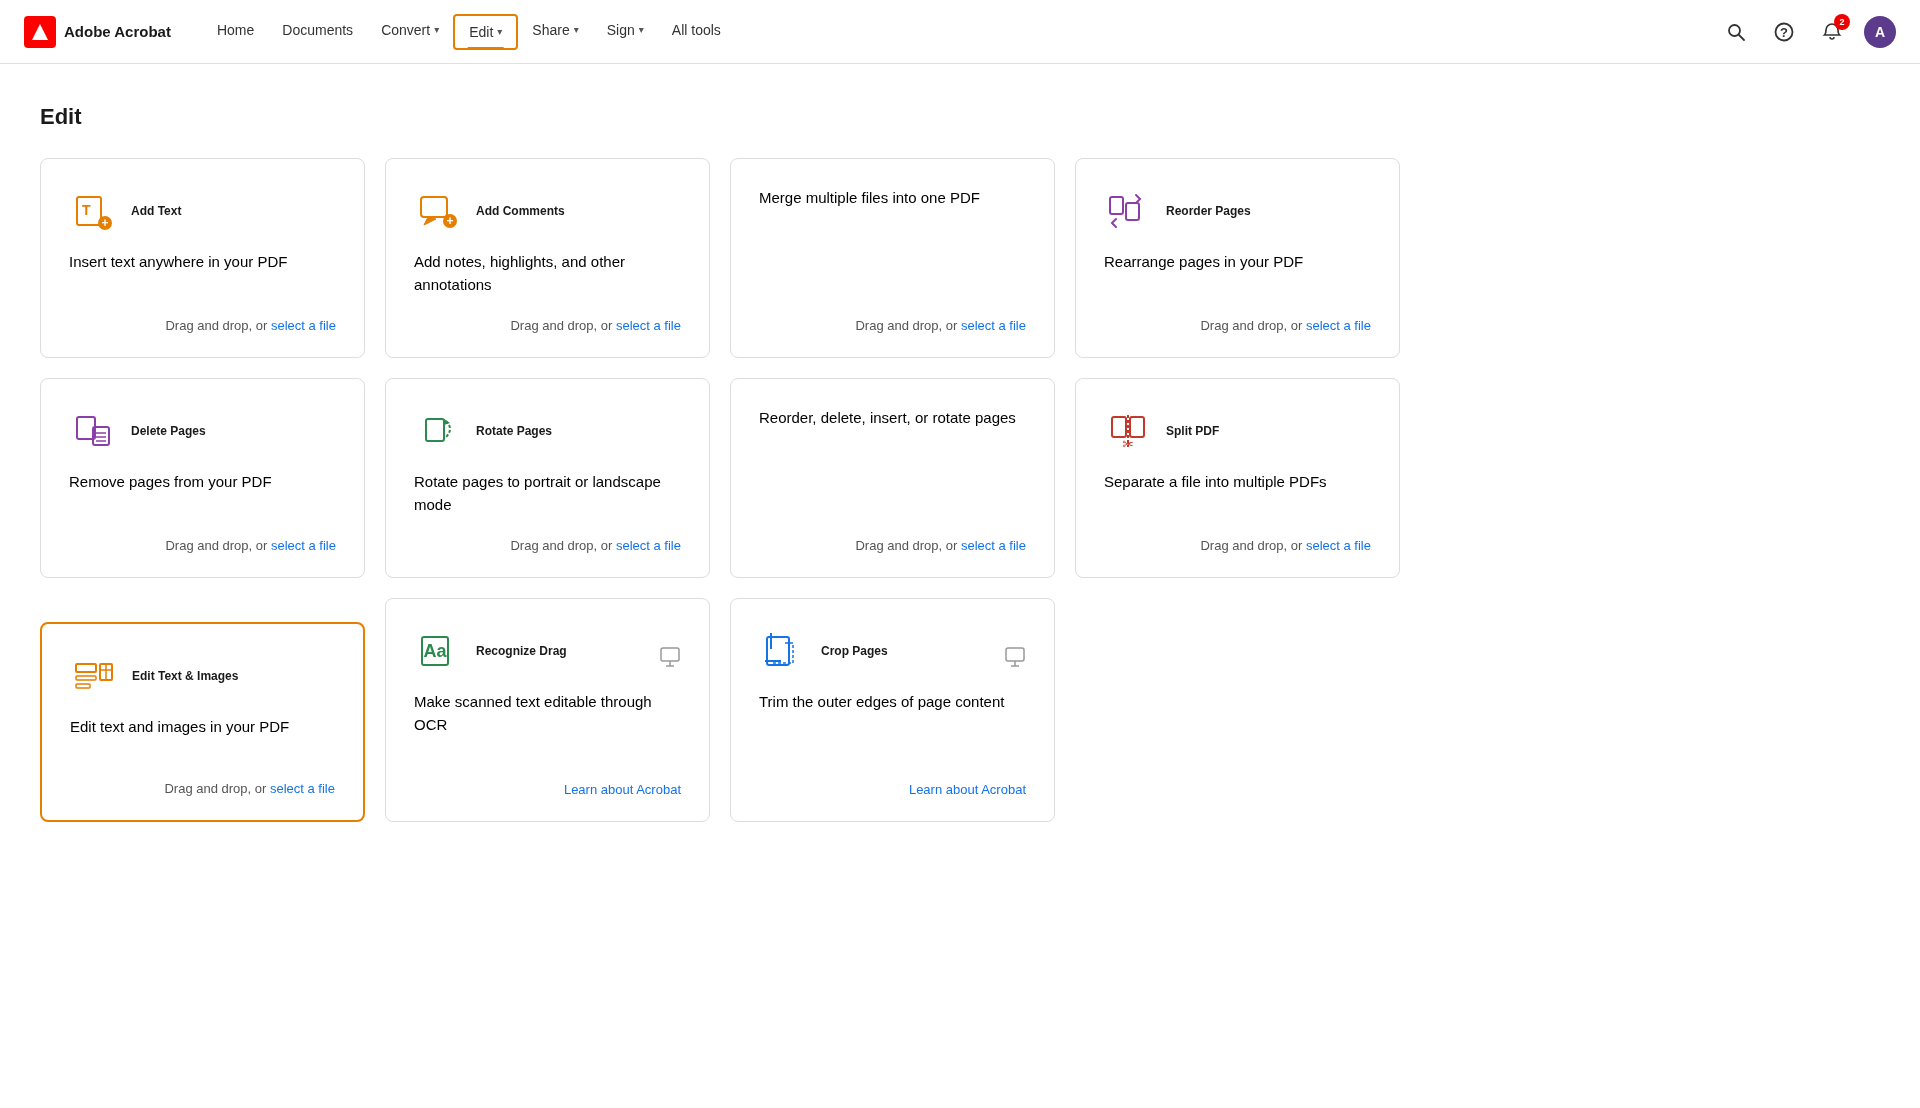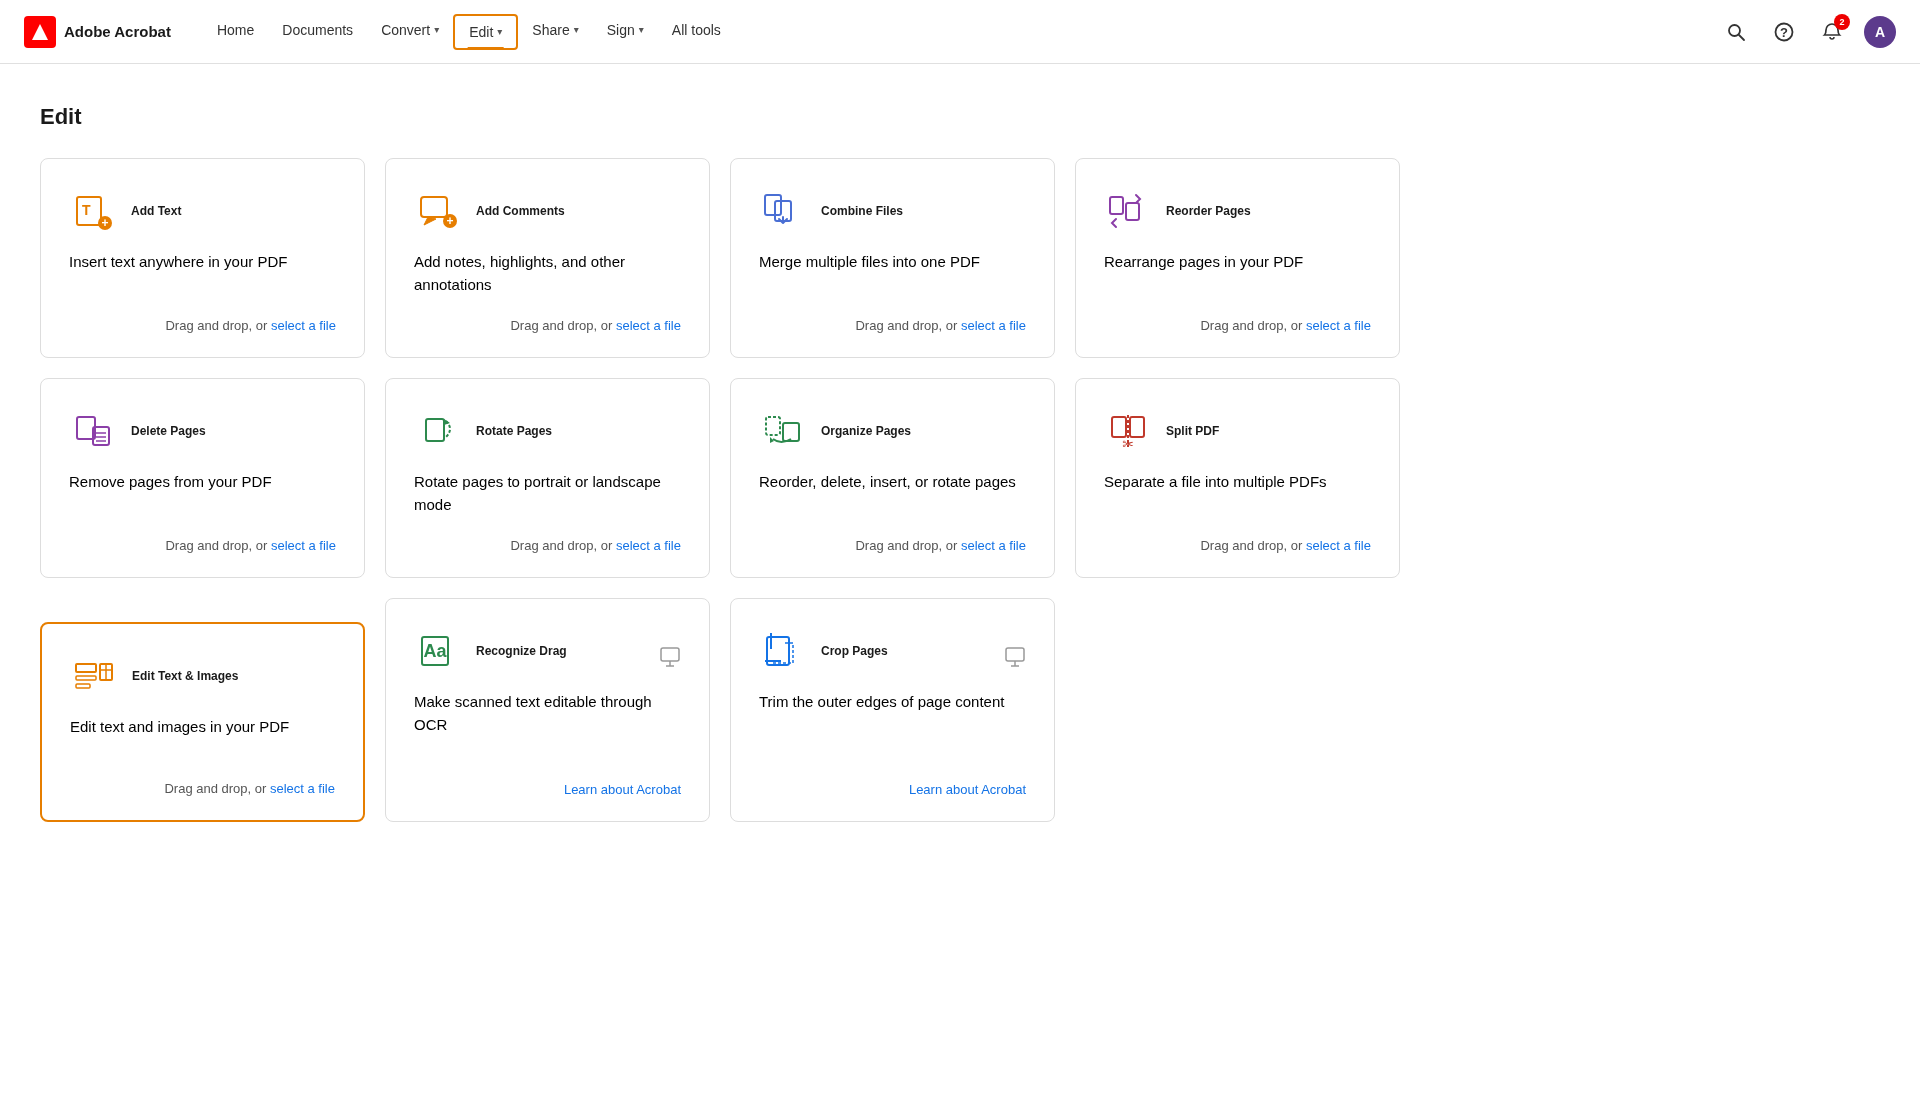--- a/index.html
+++ b/index.html
@@ -306,30 +306,20 @@
         </div>
         <span class="tool-title">Add Comments</span>
       </div>
       <div class="tool-desc">Add notes, highlights, and other annotations</div>
       <div class="tool-footer">
         <span>Drag and drop, or </span><a class="link-text">select a file</a>
       </div>
     </div>
 
     <div class="tool-card">
-      <div class="tool-header">
-        <div class="tool-icon">
-          <svg width="44" height="44" viewBox="0 0 44 44" fill="none">
-            <rect x="4" y="6" width="16" height="20" rx="2" stroke="#4a6fd4" stroke-width="2" fill="none"></rect>
-            <rect x="14" y="12" width="16" height="20" rx="2" stroke="#4a6fd4" stroke-width="2" fill="none"></rect>
-            <path d="M22 28 L22 34 L26 30 M22 34 L18 30" stroke="#4a6fd4" stroke-width="2" stroke-linecap="round" stroke-linejoin="round"></path>
-          </svg>
-        </div>
-        <span class="tool-title">Combine Files</span>
-      </div>
       <div class="tool-desc">Merge multiple files into one PDF</div>
       <div class="tool-footer">
         <span>Drag and drop, or </span><a class="link-text">select a file</a>
       </div>
     </div>
 
     <div class="tool-card">
       <div class="tool-header">
         <div class="tool-icon">
           <svg width="44" height="44" viewBox="0 0 44 44" fill="none">
@@ -377,31 +367,20 @@
         </div>
         <span class="tool-title">Rotate Pages</span>
       </div>
       <div class="tool-desc">Rotate pages to portrait or landscape mode</div>
       <div class="tool-footer">
         <span>Drag and drop, or </span><a class="link-text">select a file</a>
       </div>
     </div>
 
     <div class="tool-card">
-      <div class="tool-header">
-        <div class="tool-icon">
-          <svg width="44" height="44" viewBox="0 0 44 44" fill="none">
-            <rect x="5" y="8" width="14" height="18" rx="2" stroke="#2d8a4e" stroke-width="2" fill="none" stroke-dasharray="3 2"></rect>
-            <rect x="22" y="14" width="16" height="18" rx="2" stroke="#2d8a4e" stroke-width="2" fill="none"></rect>
-            <path d="M12 30 Q20 36 30 30" stroke="#2d8a4e" stroke-width="2" fill="none"></path>
-            <polygon points="9,28 13,32 9,34" fill="#2d8a4e"></polygon>
-          </svg>
-        </div>
-        <span class="tool-title">Organize Pages</span>
-      </div>
       <div class="tool-desc">Reorder, delete, insert, or rotate pages</div>
       <div class="tool-footer">
         <span>Drag and drop, or </span><a class="link-text">select a file</a>
       </div>
     </div>
 
     <div class="tool-card">
       <div class="tool-header">
         <div class="tool-icon">
           <svg width="44" height="44" viewBox="0 0 44 44" fill="none">

